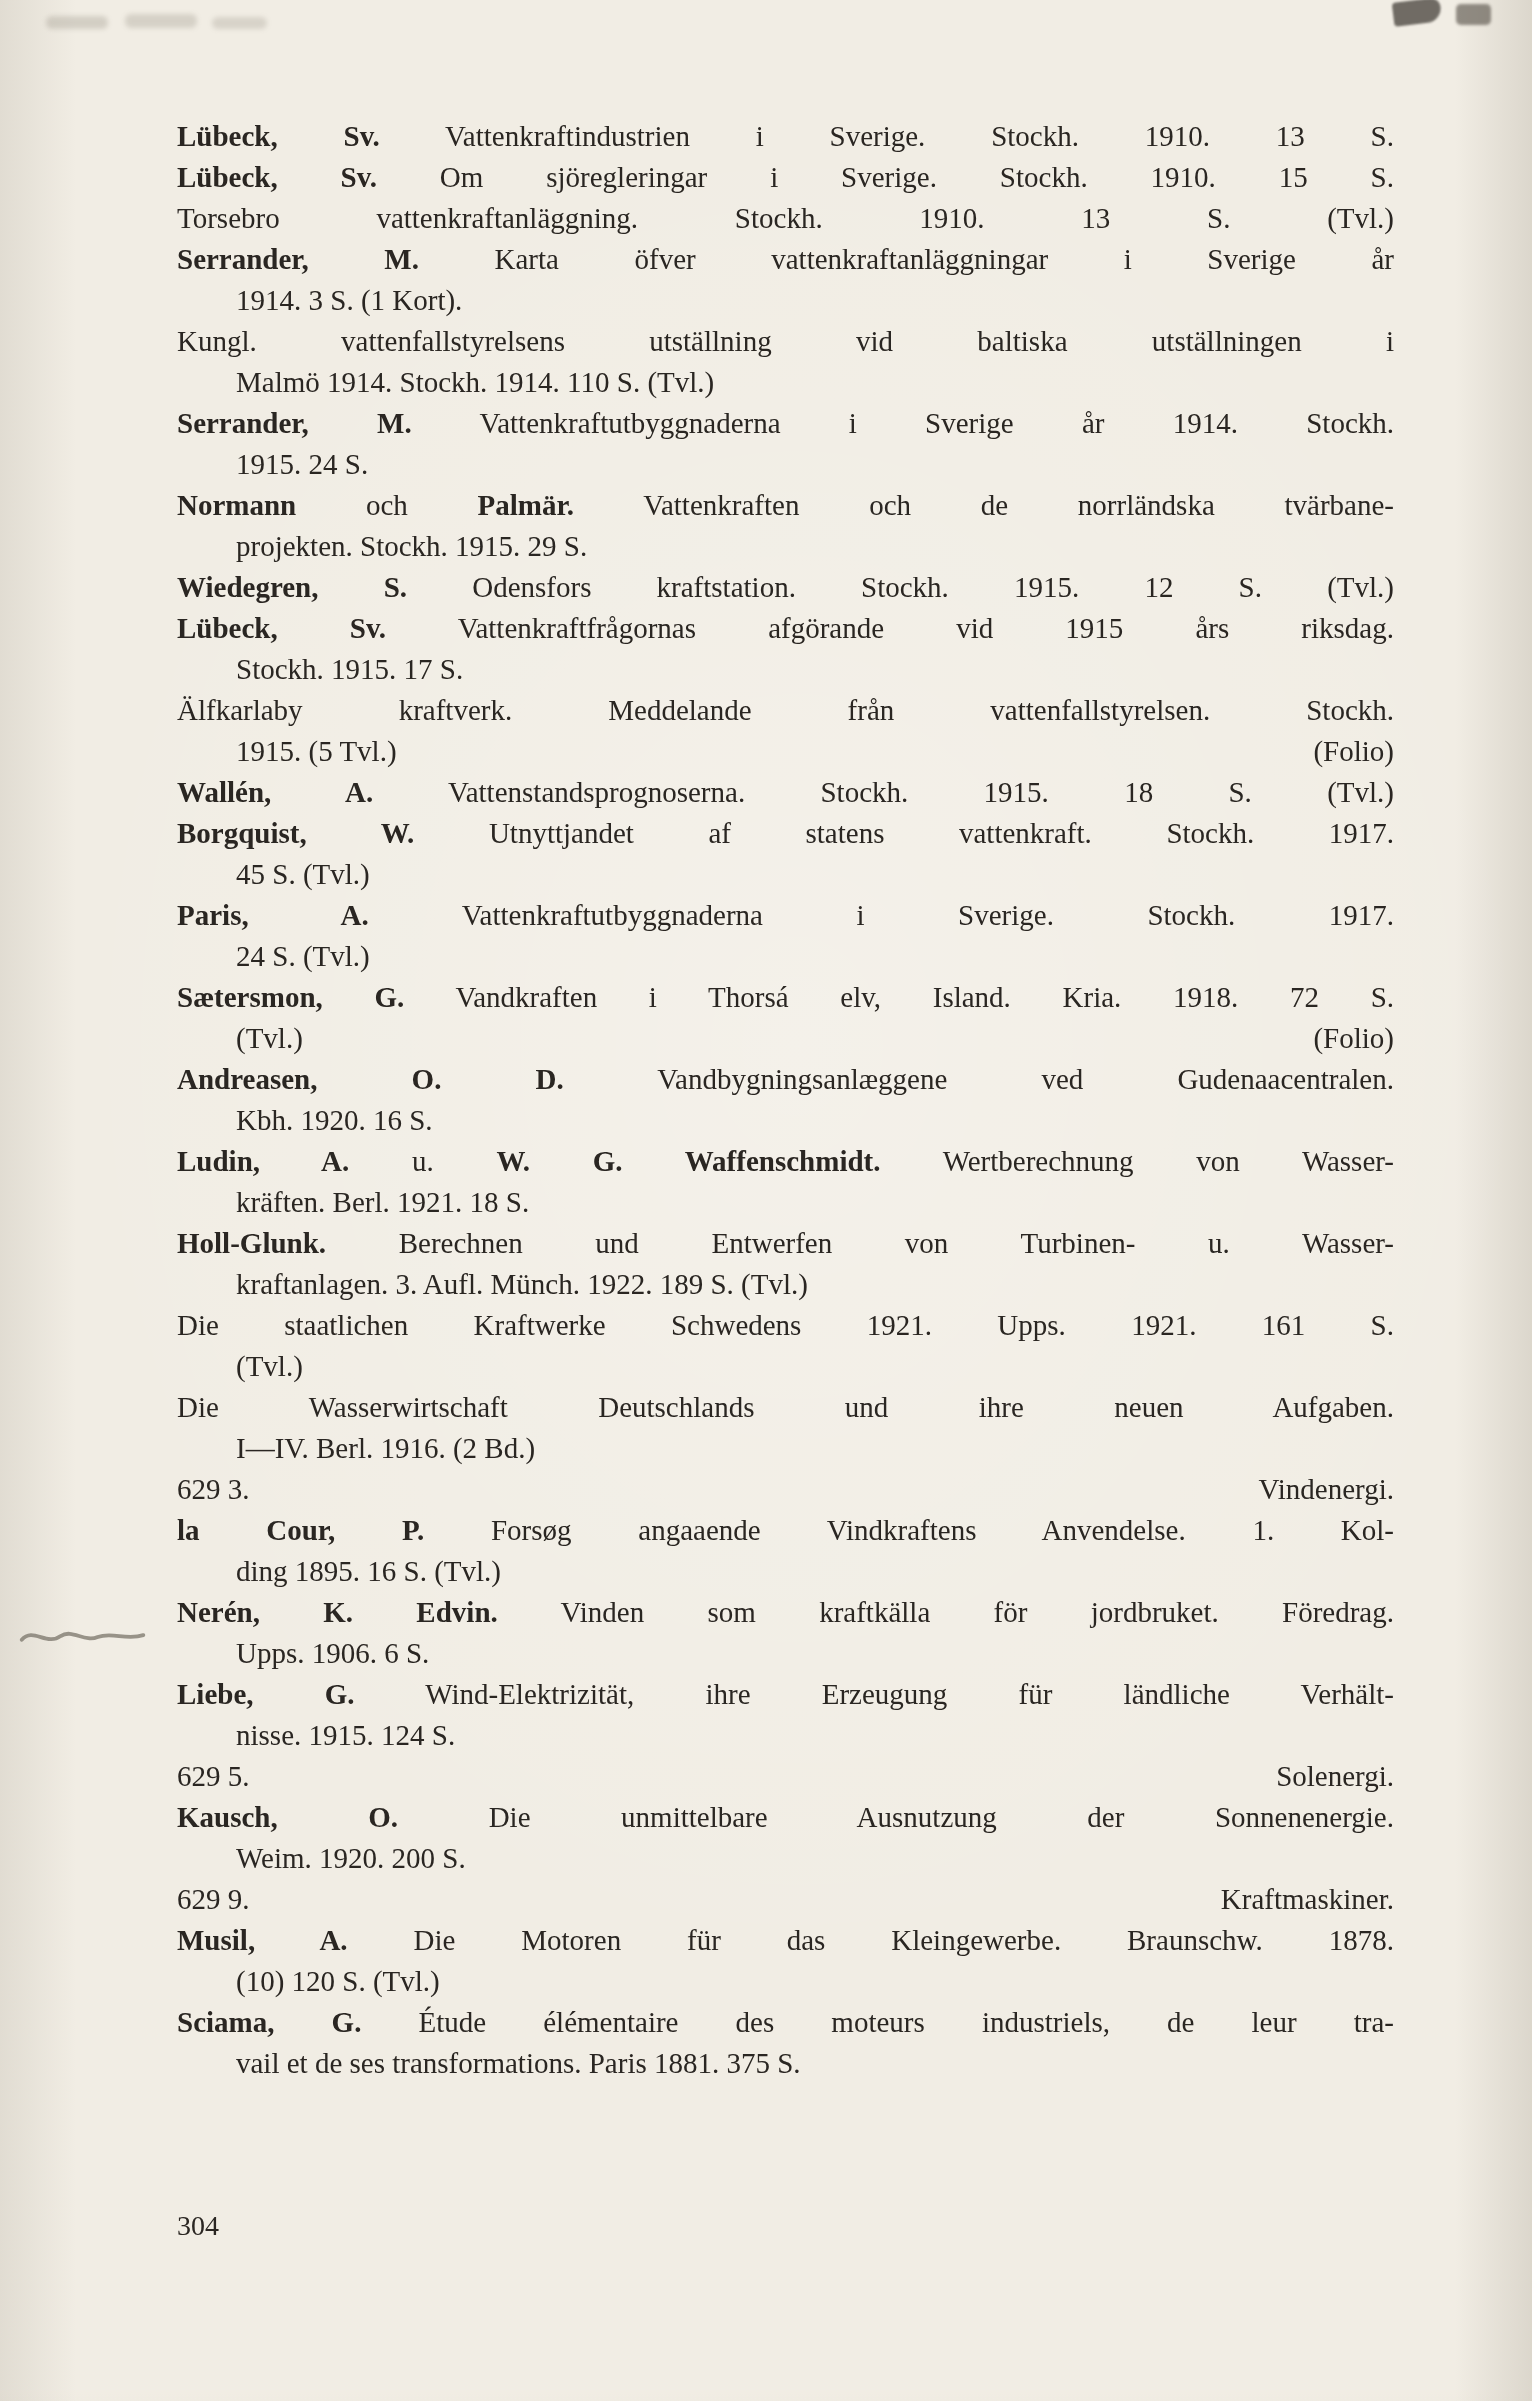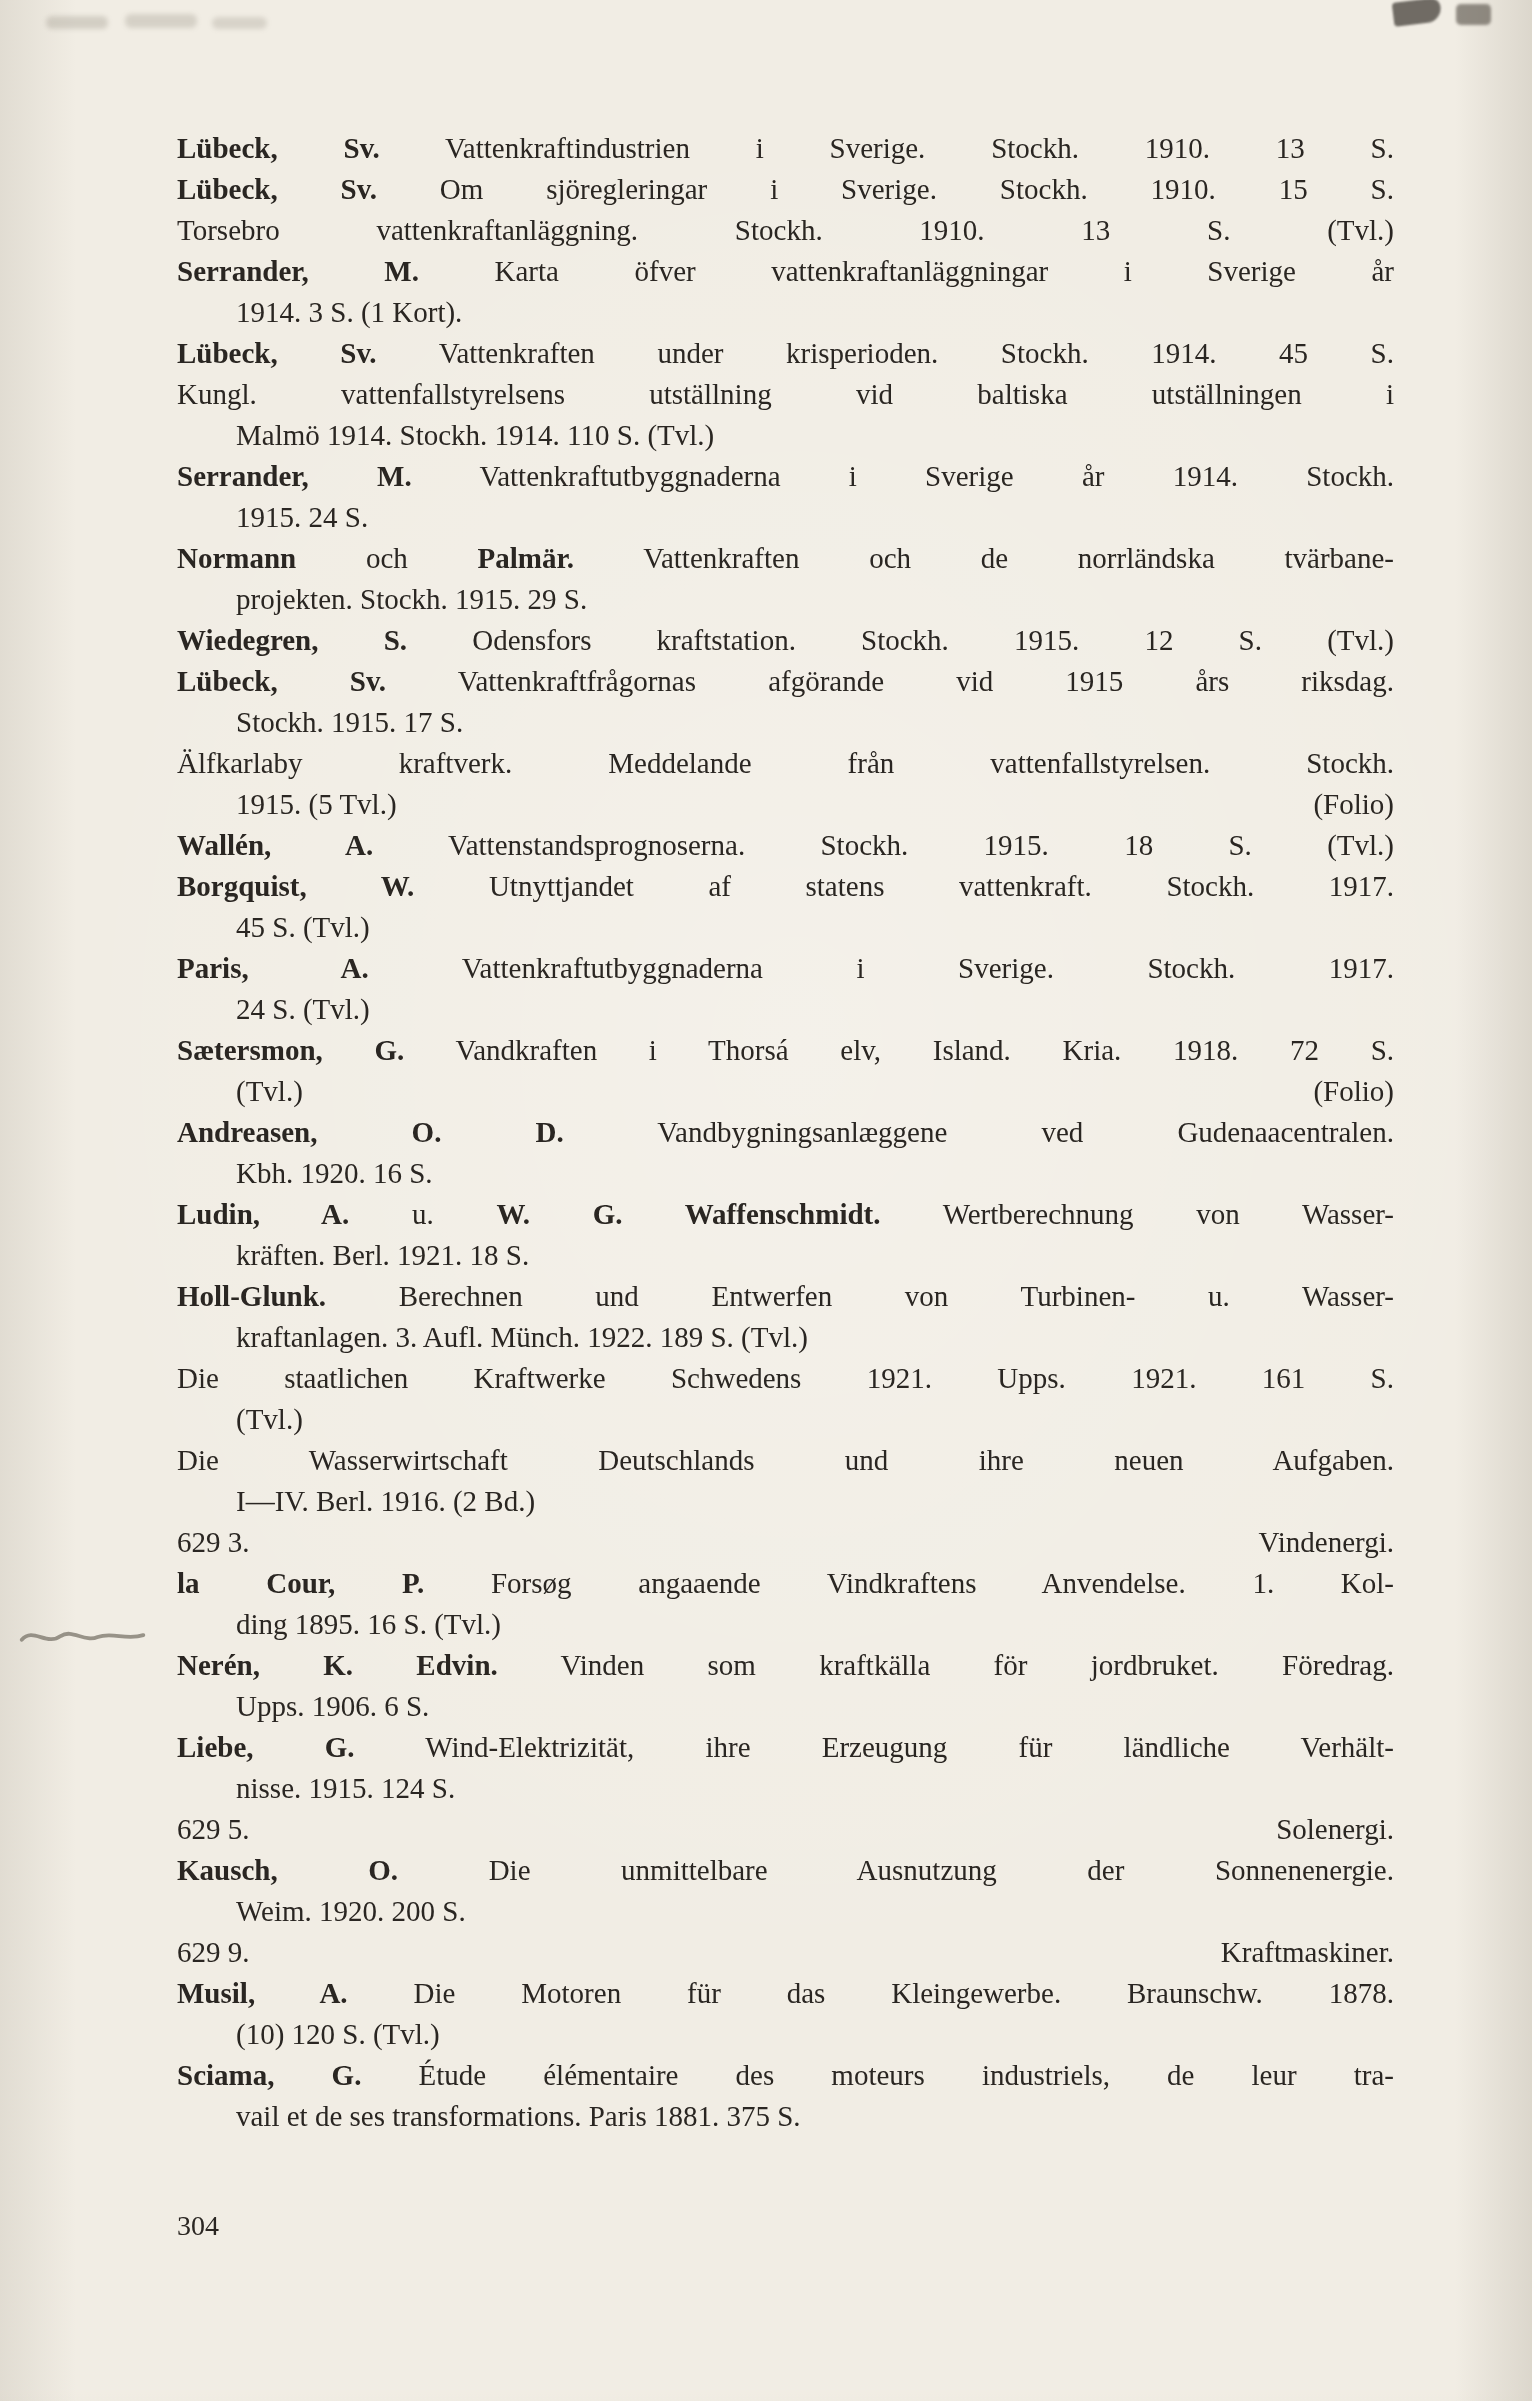--- a/index.html
+++ b/index.html
@@ -11,21 +11,21 @@
     font-family:"Liberation Serif","DejaVu Serif",serif;
     color:var(--ink);
   }
   .texture{
     position:absolute; inset:0; pointer-events:none;
     background:
       radial-gradient(ellipse 70% 55% at 52% 42%, rgba(255,255,255,.22), rgba(255,255,255,0) 70%),
       linear-gradient(90deg, rgba(108,98,80,.12), rgba(108,98,80,0) 5%, rgba(108,98,80,0) 95%, rgba(108,98,80,.16)),
       linear-gradient(0deg, rgba(108,98,80,.10), rgba(108,98,80,0) 4%);
   }
-  .textblock{ position:absolute; left:177px; top:128px; width:1217px; }
+  .textblock{ position:absolute; left:177px; top:116px; width:1217px; }
   .line{ font-size:29px; line-height:41px; min-height:41px; }
   .line.justify{ text-align:justify; text-align-last:justify; text-justify:inter-word; }
   .line.indent{ padding-left:59px; }
   .line.split{ display:flex; justify-content:space-between; text-align:center; text-align-last:auto;font-family:Liberation Serif, serif; }
   .header-line{ display:flex; justify-content:space-between; font-size:29px; line-height:41px; min-height:41px; font-weight:400; }
   .bold{ font-weight:700; }
   .page-number{ position:absolute; top:2207px; left:177px; width:1217px; text-align:left; font-size:28px; line-height:38px; }
   .artifact{ position:absolute; pointer-events:none; }
 </style>
 </head>
@@ -50,23 +50,20 @@
     </div>
     <div class="entry">
       <div class="line justify"><span class="bold">Lübeck, Sv.</span><span> Om sjöregleringar i Sverige. Stockh. 1910. 15 S.</span></div>
     </div>
     <div class="entry">
       <div class="line justify"><span>Torsebro vattenkraftanläggning. Stockh. 1910. 13 S. (Tvl.)</span></div>
     </div>
     <div class="entry">
       <div class="line justify"><span class="bold">Serrander, M.</span><span> Karta öfver vattenkraftanläggningar i Sverige år</span></div>
       <div class="line indent"><span>1914. 3 S. (1 Kort).</span></div>
-    </div>
-    <div class="entry">
-      <div class="line justify"><span class="bold">Lübeck, Sv.</span><span> Vattenkraften under krisperioden. Stockh. 1914. 45 S.</span></div>
     </div>
     <div class="entry">
       <div class="line justify"><span>Kungl. vattenfallstyrelsens utställning vid baltiska utställningen i</span></div>
       <div class="line indent"><span>Malmö 1914. Stockh. 1914. 110 S. (Tvl.)</span></div>
     </div>
     <div class="entry">
       <div class="line justify"><span class="bold">Serrander, M.</span><span> Vattenkraftutbyggnaderna i Sverige år 1914. Stockh.</span></div>
       <div class="line indent"><span>1915. 24 S.</span></div>
     </div>
     <div class="entry">

